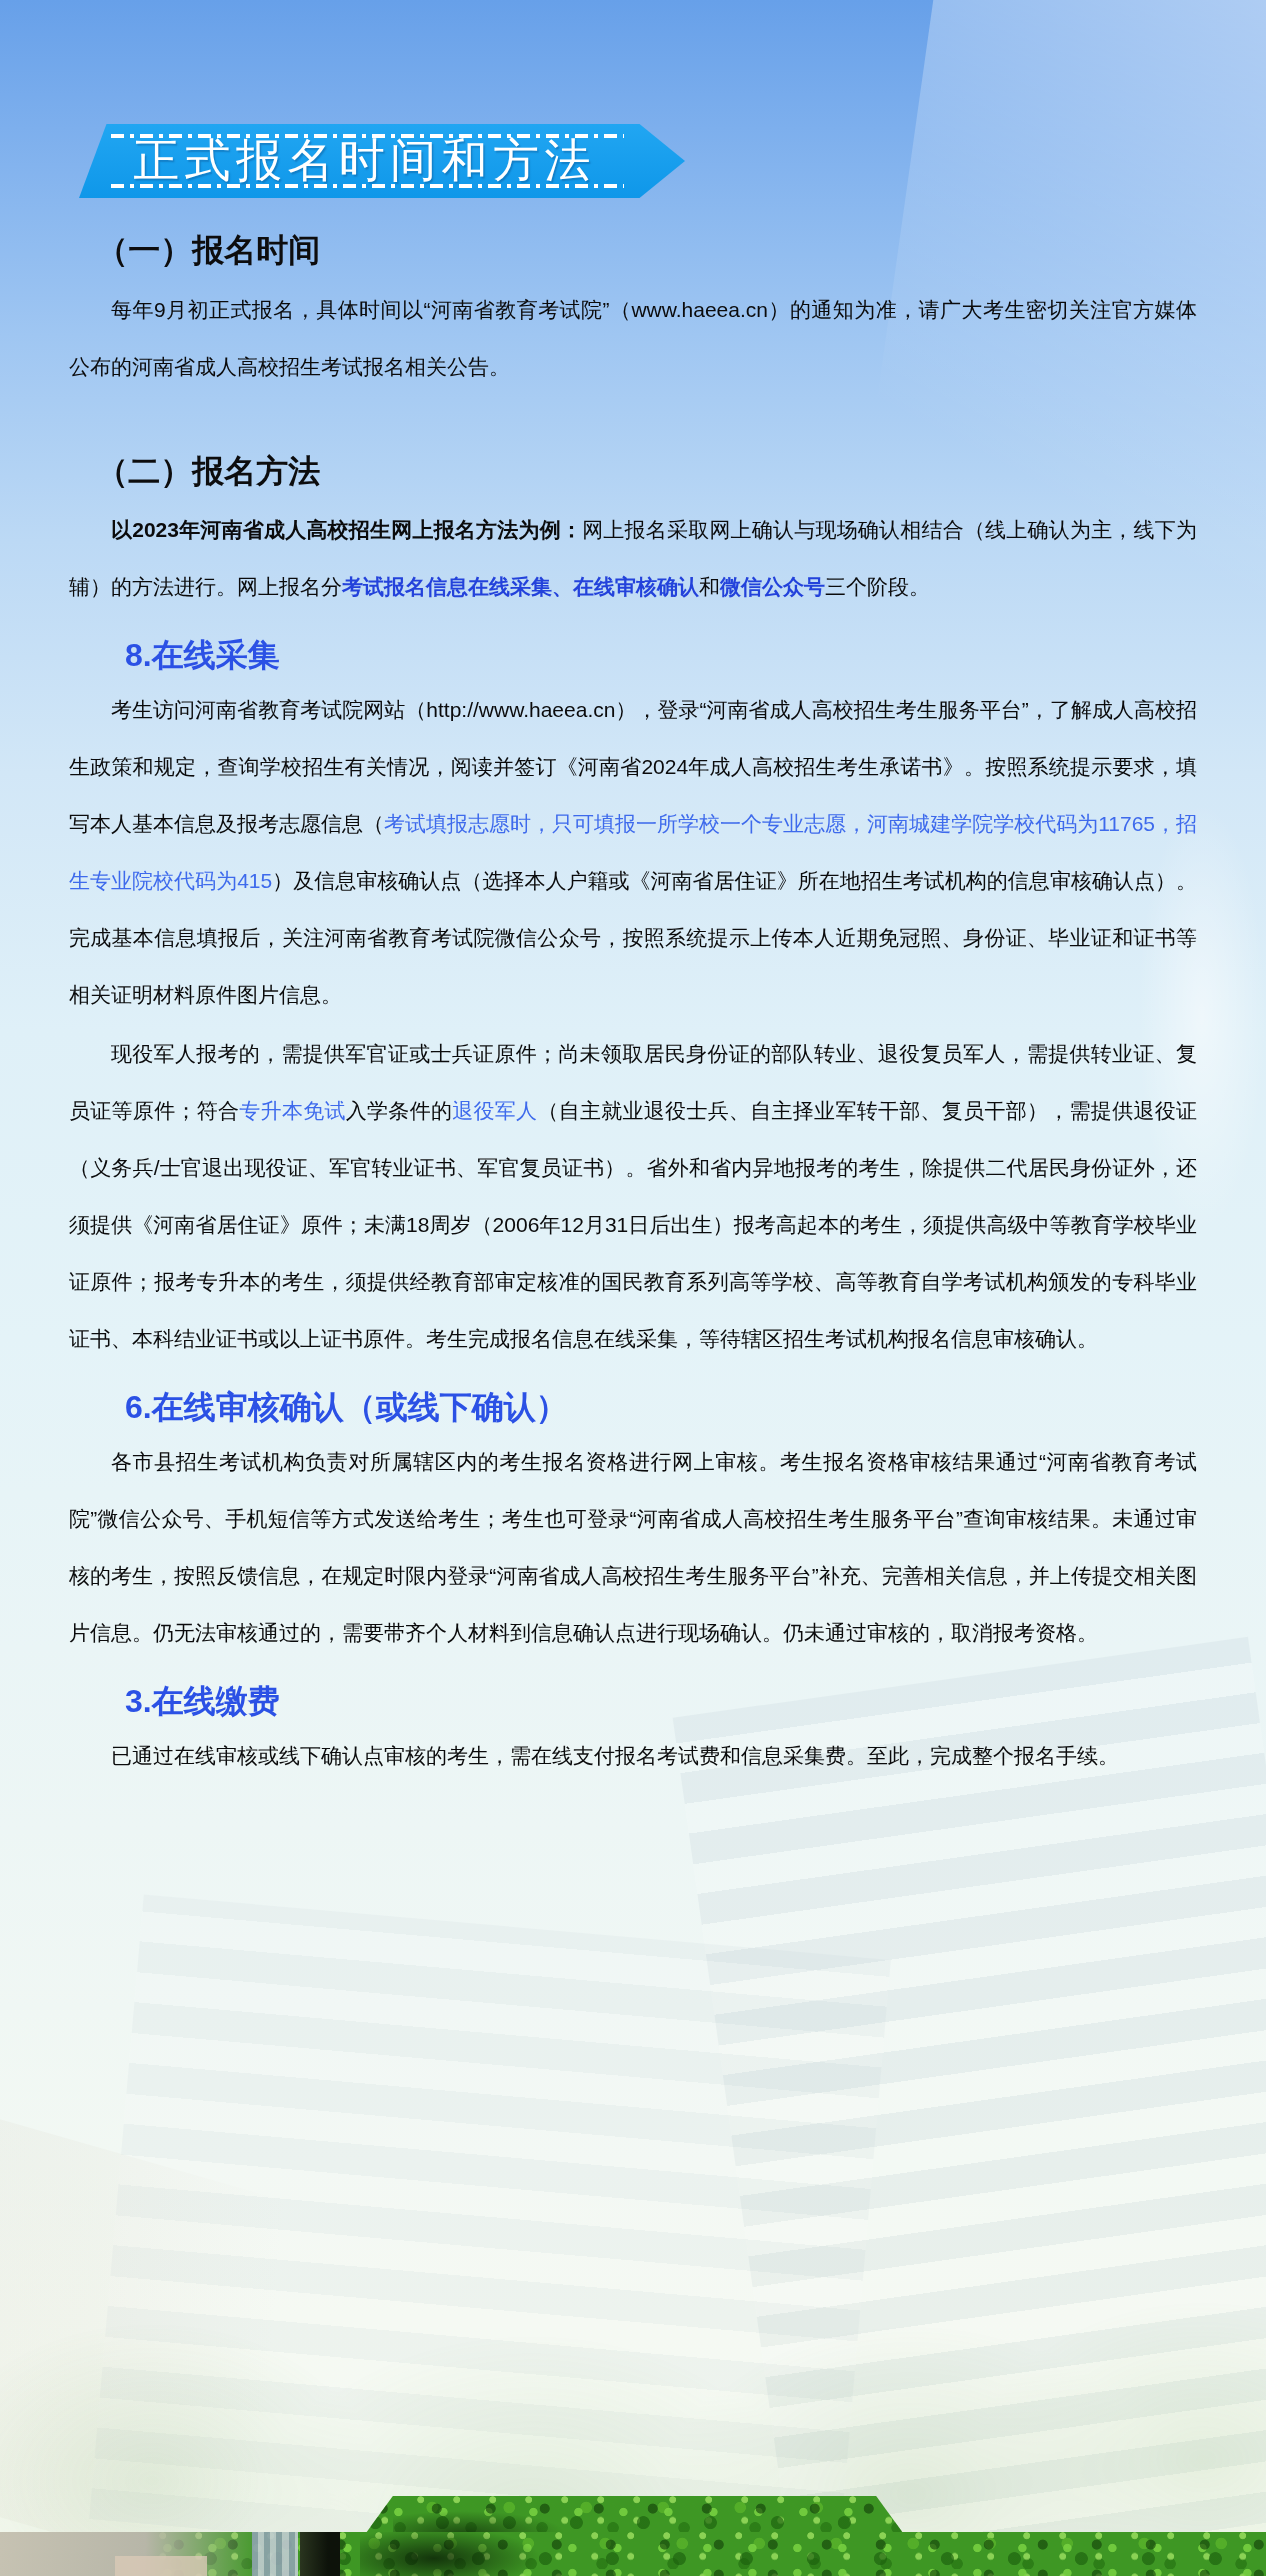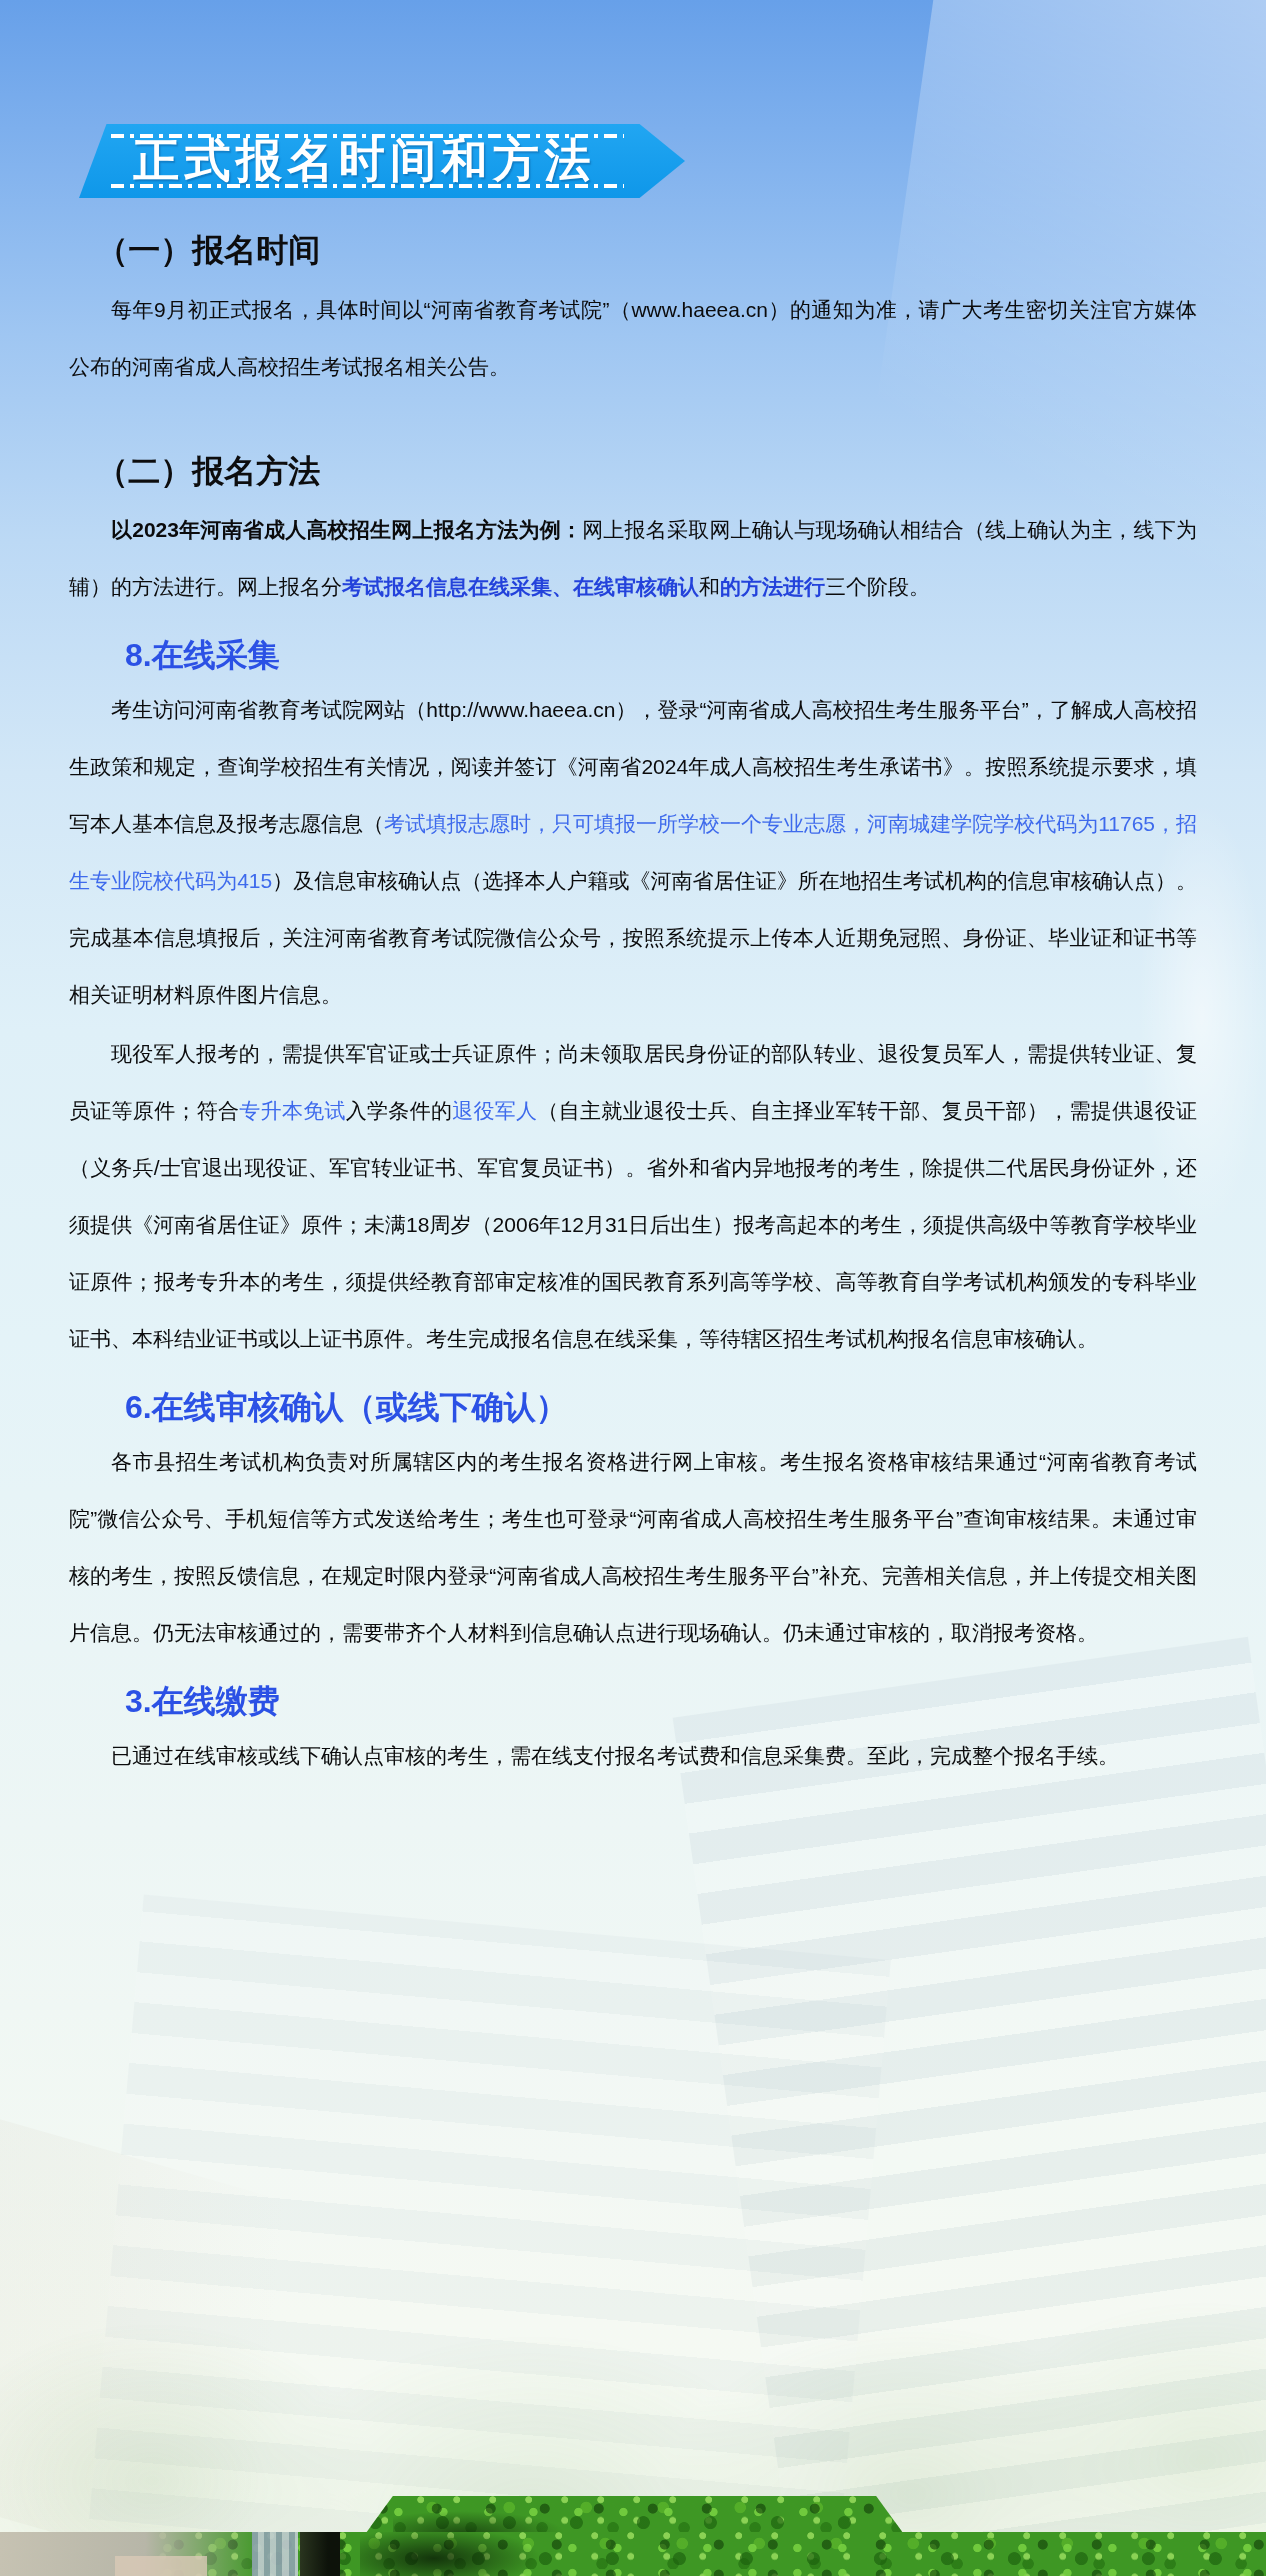--- a/index.html
+++ b/index.html
@@ -55,21 +55,21 @@
     background:linear-gradient(90deg,#2a351f,#0d120a 70%);}
   
   .banner{position:absolute;left:79px;top:124px;width:606px;height:74px;z-index:3;
     background:linear-gradient(180deg,#21A6F2,#0F97E9);
     clip-path:polygon(27.5px 0,92.5% 0,100% 50%,92.5% 100%,0 100%);
     display:flex;align-items:center;justify-content:center;}
   .banner::before,.banner::after{content:"";position:absolute;left:32px;right:61px;height:3.8px;
     background:repeating-linear-gradient(90deg,#fff 0 13px,rgba(255,255,255,0) 13px 19px,#fff 19px 23px,rgba(255,255,255,0) 23px 29px);}
   .banner::before{top:10px;}
   .banner::after{bottom:10px;}
-  .banner-title{color:#ffffff;font-size:46px;font-weight:700;letter-spacing:5.4px;
+  .banner-title{color:#ffffff;font-size:46px;font-weight:400;letter-spacing:5.4px;
     padding-right:35px;white-space:nowrap;text-shadow:1.5px 2.3px 1.5px rgba(10,70,130,.35);}
   
   .content{position:relative;z-index:2;padding:230px 69px 0;}
   .content h2{margin:0 0 10.7px;font-size:32px;line-height:1.25;color:#0d0d0e;font-weight:700;text-indent:.85em;}
   .content h2.h2-gap{margin-top:56px;}
   .content h3{margin:20px 0 6.1px;font-size:32px;line-height:1.25;color:#2B51E5;font-weight:700;text-indent:1.75em;}
   .content p{margin:0 0 1.5px;font-size:21px;line-height:57px;color:#0b0b0c;text-align:justify;text-indent:2em;}
   .seg-bold{font-weight:700;}
   .seg-dark{color:#2342DB;font-weight:700;}
   .seg-link{color:#3E6AEC;}
@@ -90,21 +90,21 @@
   <div class="banner">
     <div class="banner-title">正式报名时间和方法</div>
   </div>
 
   <div class="content">
 
     <h2>（一）报名时间</h2>
     <p><span class="seg-plain">每年9月初正式报名，具体时间以“河南省教育考试院”（www.haeea.cn）的通知为准，请广大考生密切关注官方媒体公布的河南省成人高校招生考试报名相关公告。</span></p>
 
     <h2 class="h2-gap">（二）报名方法</h2>
-    <p><span class="seg-bold">以2023年河南省成人高校招生网上报名方法为例：</span><span class="seg-plain">网上报名采取网上确认与现场确认相结合（线上确认为主，线下为辅）的方法进行。网上报名分</span><span class="seg-dark">考试报名信息在线采集、在线审核确认</span><span class="seg-plain">和</span><span class="seg-dark">的方法进行</span><span class="seg-plain">三个阶段。</span></p>
+    <p><span class="seg-bold">以2023年河南省成人高校招生网上报名方法为例：</span><span class="seg-plain">网上报名采取网上确认与现场确认相结合（线上确认为主，线下为辅）的方法进行。网上报名分</span><span class="seg-dark">考试报名信息在线采集、在线审核确认</span><span class="seg-plain">和</span><span class="seg-dark">微信公众号</span><span class="seg-plain">三个阶段。</span></p>
 
     <h3>8.在线采集</h3>
     <p><span class="seg-plain">考生访问河南省教育考试院网站（http://www.haeea.cn），登录“河南省成人高校招生考生服务平台”，了解成人高校招生政策和规定，查询学校招生有关情况，阅读并签订《河南省2024年成人高校招生考生承诺书》。按照系统提示要求，填写本人基本信息及报考志愿信息（</span><span class="seg-link">考试填报志愿时，只可填报一所学校一个专业志愿，河南城建学院学校代码为11765，招生专业院校代码为415</span><span class="seg-plain">）及信息审核确认点（选择本人户籍或《河南省居住证》所在地招生考试机构的信息审核确认点）。完成基本信息填报后，关注河南省教育考试院微信公众号，按照系统提示上传本人近期免冠照、身份证、毕业证和证书等相关证明材料原件图片信息。</span></p>
     <p><span class="seg-plain">现役军人报考的，需提供军官证或士兵证原件；尚未领取居民身份证的部队转业、退役复员军人，需提供转业证、复员证等原件；符合</span><span class="seg-link">专升本免试</span><span class="seg-plain">入学条件的</span><span class="seg-link">退役军人</span><span class="seg-plain">（自主就业退役士兵、自主择业军转干部、复员干部），需提供退役证（义务兵/士官退出现役证、军官转业证书、军官复员证书）。省外和省内异地报考的考生，除提供二代居民身份证外，还须提供《河南省居住证》原件；未满18周岁（2006年12月31日后出生）报考高起本的考生，须提供高级中等教育学校毕业证原件；报考专升本的考生，须提供经教育部审定核准的国民教育系列高等学校、高等教育自学考试机构颁发的专科毕业证书、本科结业证书或以上证书原件。考生完成报名信息在线采集，等待辖区招生考试机构报名信息审核确认。</span></p>
 
     <h3>6.在线审核确认（或线下确认）</h3>
     <p><span class="seg-plain">各市县招生考试机构负责对所属辖区内的考生报名资格进行网上审核。考生报名资格审核结果通过“河南省教育考试院”微信公众号、手机短信等方式发送给考生；考生也可登录“河南省成人高校招生考生服务平台”查询审核结果。未通过审核的考生，按照反馈信息，在规定时限内登录“河南省成人高校招生考生服务平台”补充、完善相关信息，并上传提交相关图片信息。仍无法审核通过的，需要带齐个人材料到信息确认点进行现场确认。仍未通过审核的，取消报考资格。</span></p>
 
     <h3>3.在线缴费</h3>
     <p><span class="seg-plain">已通过在线审核或线下确认点审核的考生，需在线支付报名考试费和信息采集费。至此，完成整个报名手续。</span></p>

